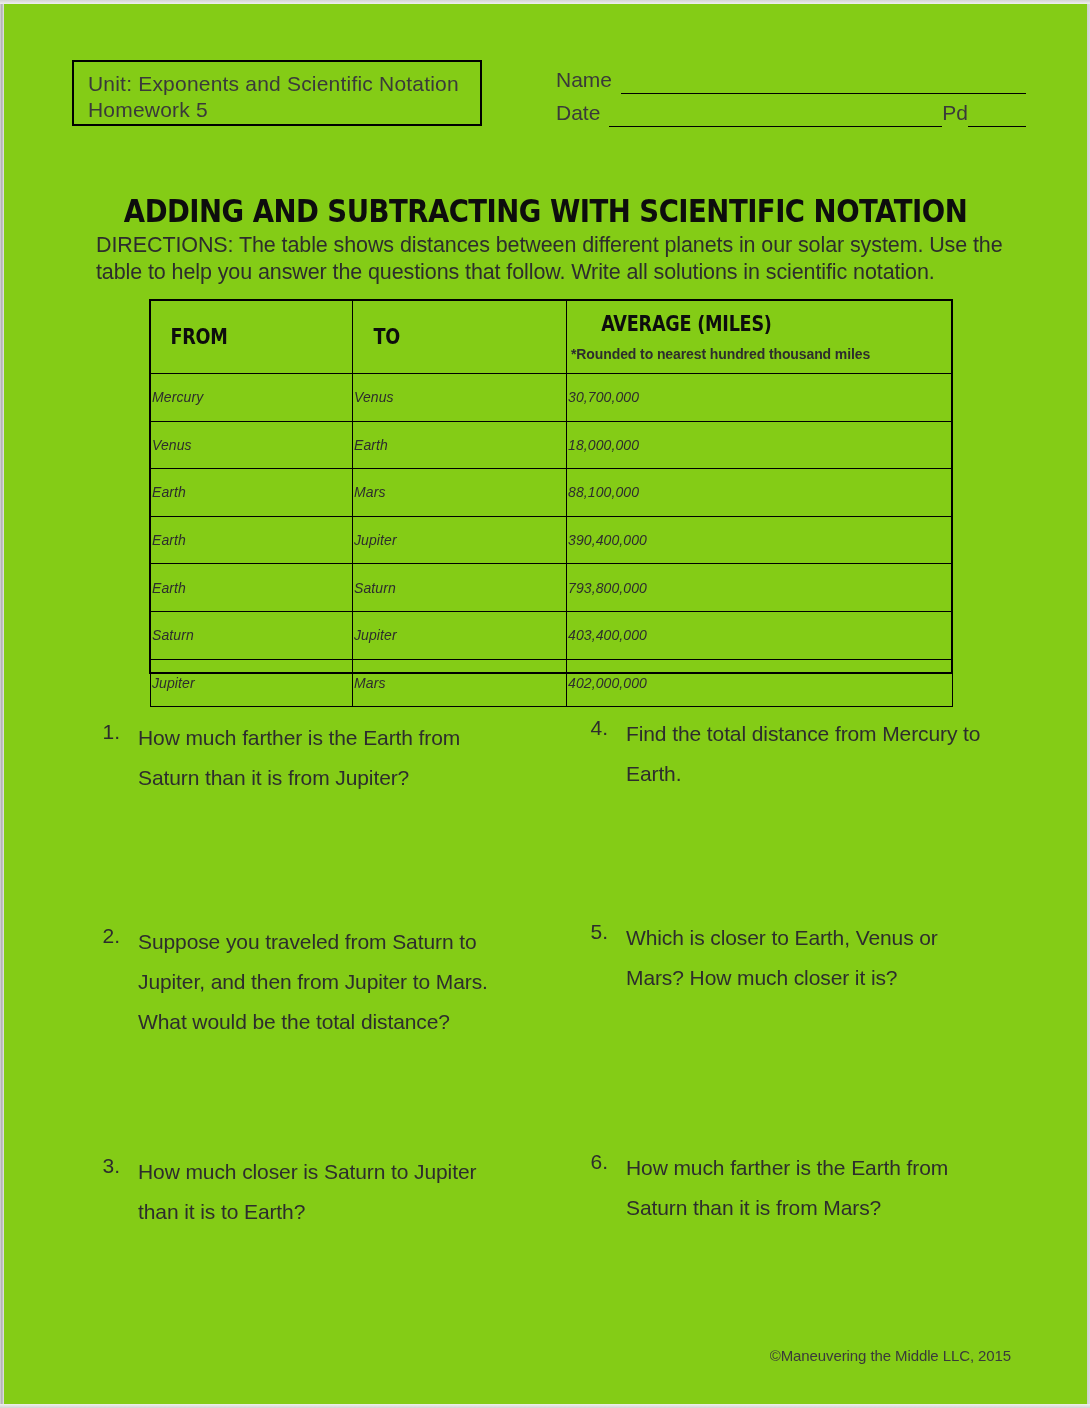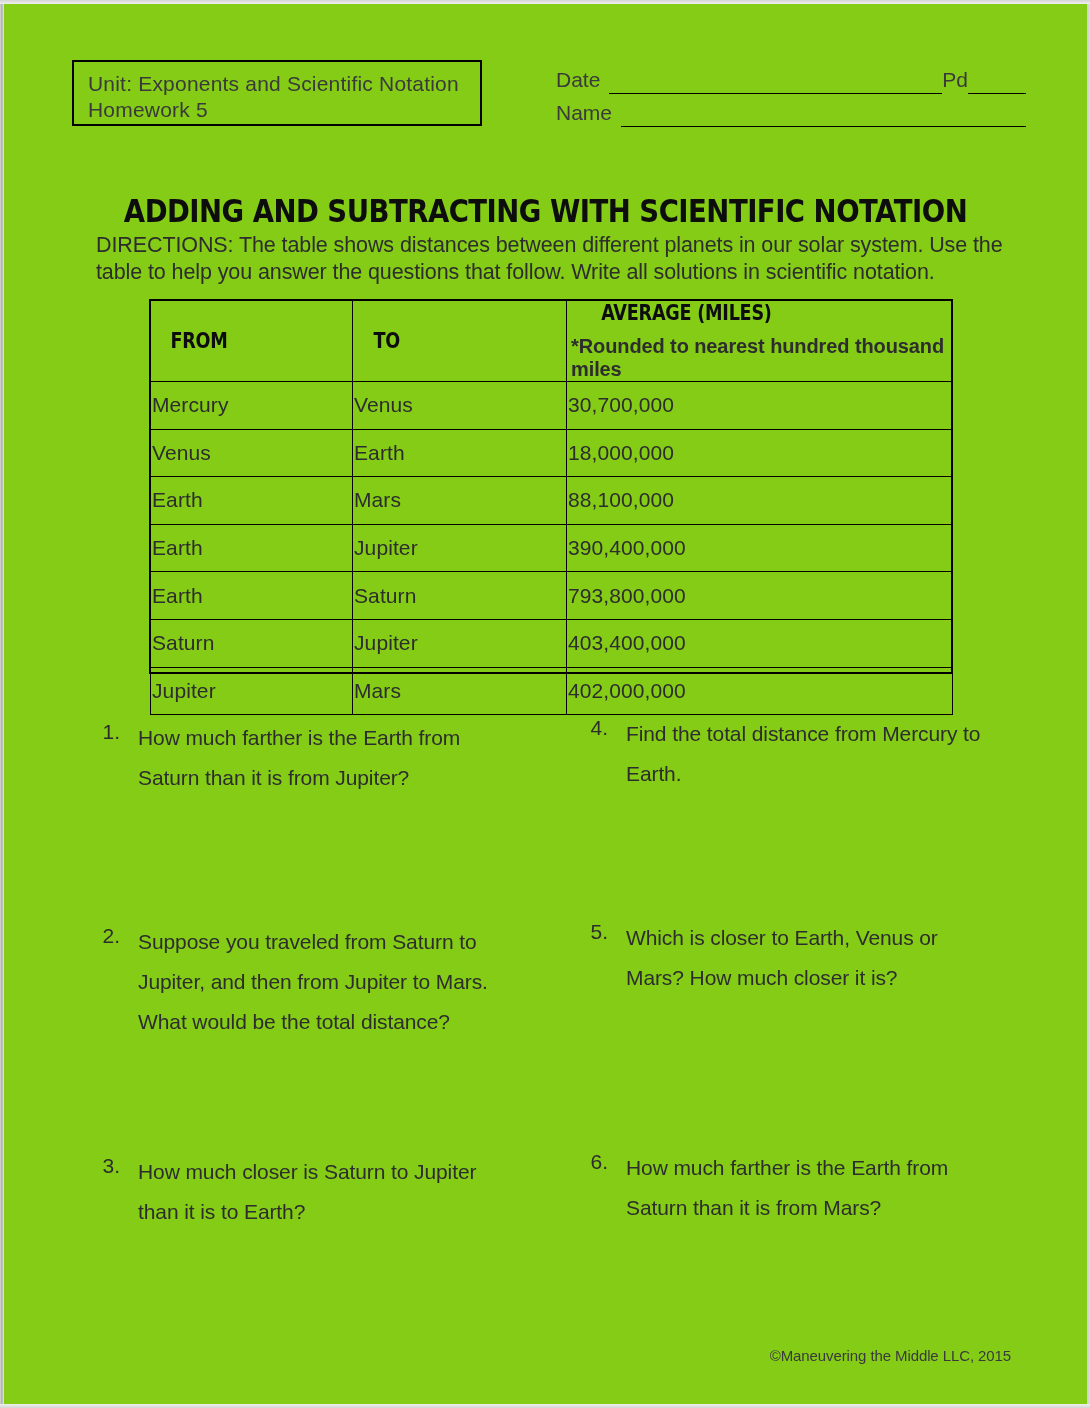--- a/index.html
+++ b/index.html
@@ -146,29 +146,30 @@
     font-family: "DejaVu Sans", sans-serif;
     font-weight: 700;
     font-size: 21px;
     letter-spacing: -0.3px;
     transform: scaleX(0.84);
     display: block;
     color: #0d0d0d;
   }
   .th-note {
     display: block;
-    font-size: 20px;
+    font-size: 14px;
     margin-top: 10px;
     color: #2d2d2d;
     letter-spacing: -0.1px;
   }
   .dist-table tbody td {
     height: 44.6px;
-    font-size: 21px;
+    font-size: 14px;
     letter-spacing: 0.1px;
+    font-style: italic;
   }
 
   
   .table-outline {
     position: absolute;
     left: 145px;
     top: 295px;
     width: 804px;
     height: 375px;
     border: 2.6px solid #000;
@@ -231,28 +232,28 @@
 
 <div class="sheet">
 
   <div class="unit-box">
     <div class="unit-line">Unit:  Exponents and Scientific Notation</div>
     <div class="unit-line">Homework 5</div>
   </div>
 
   <div class="name-block">
     <div class="field-row">
+      <span class="field-label">Name</span>
+      <span class="field-rule name-rule"></span>
+    </div>
+    <div class="field-row">
       <span class="field-label">Date</span>
       <span class="field-rule"></span>
       <span class="pd-label">Pd</span>
       <span class="pd-rule"></span>
-    </div>
-    <div class="field-row">
-      <span class="field-label">Name</span>
-      <span class="field-rule name-rule"></span>
     </div>
   </div>
 
   <div class="title">ADDING AND SUBTRACTING WITH SCIENTIFIC NOTATION</div>
 
   <div class="directions">DIRECTIONS: The table shows distances between different planets in our solar system. Use the table to help you answer the questions that follow. Write all solutions in scientific notation.</div>
 
   <table class="dist-table">
     <colgroup>
       <col class="col-from">

